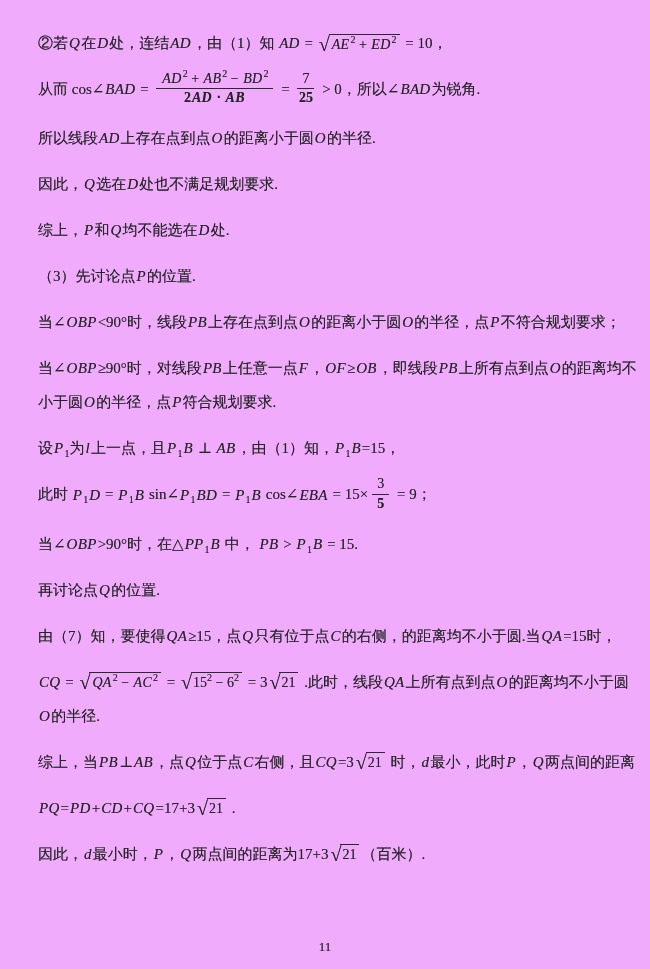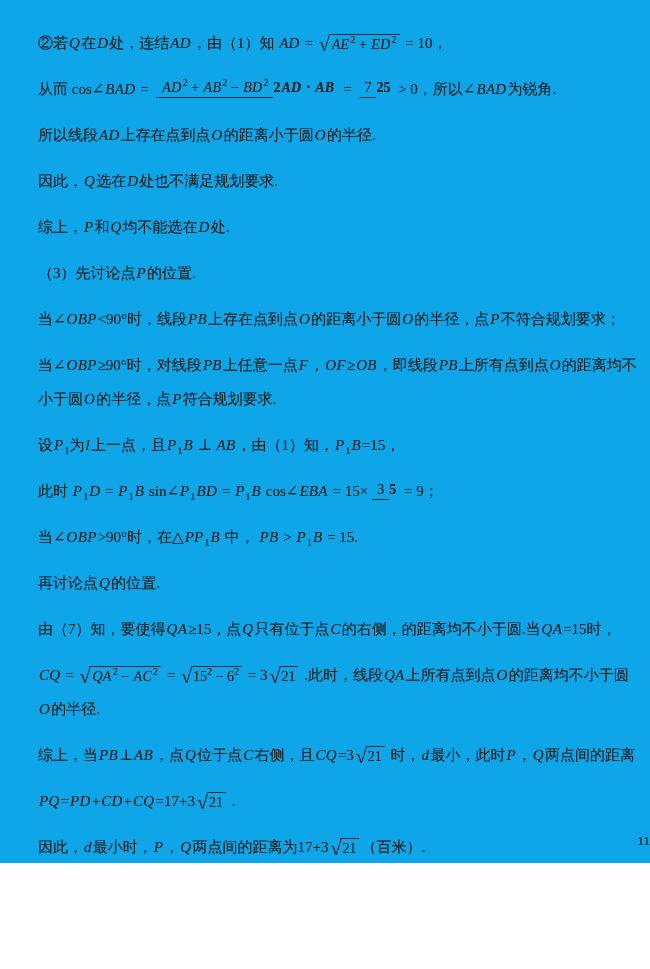--- a/index.html
+++ b/index.html
@@ -3,22 +3,22 @@
 <meta charset="utf-8">
 <style>
   html, body {
     margin: 0;
     padding: 0;
     background: #ffffff;
   }
   .page {
     position: relative;
     width: 650px;
-    height: 863px;
-    background: #0ea5e9;
+    height: 969px;
+    background: #f0abfc;
     color: #252525;
     font-family: "Liberation Serif", "DejaVu Serif", serif;
     box-sizing: border-box;
     overflow: hidden;
     text-shadow: 0 0 0.5px rgba(40,40,40,0.55);
   }
   .content {
     box-sizing: border-box;
     padding: 26px 12px 0 38px;
   }
@@ -55,42 +55,42 @@
   }
   .radicand {
     border-top: 1.4px solid #2a2a2a;
     padding: 1px 3px 0 2px;
     margin-left: -1px;
     line-height: 17px;
     font-size: 14px;
   }
   .frac {
     display: inline-flex;
-    flex-direction: row;
+    flex-direction: column;
     text-align: center;
     vertical-align: middle;
     margin: 0 4px;
     font-size: 14px;
     line-height: 1.3;
     transform: translateY(-2px);
   }
   .num {
     border-bottom: 1.4px solid #2a2a2a;
     padding: 0 5px 0;
   }
   .den {
     padding-top: 0;
     font-weight: bold;
   }
   .page-footer {
     position: absolute;
     bottom: 14px;
     left: 0;
     right: 0;
-    text-align: right;
+    text-align: center;
     font-size: 13px;
     color: #2a2a2a;
   }
 </style>
 </head>
 <body>
 
 <div class="page">
   <main class="content" id="content">
       <p class="line"><span class="txt">②若</span><span class="var">Q</span><span class="txt">在</span><span class="var">D</span><span class="txt">处，连结</span><span class="var">AD</span><span class="txt">，由（1）知 </span><span class="var">AD</span><span class="txt"> = </span><span class="sqrt">

